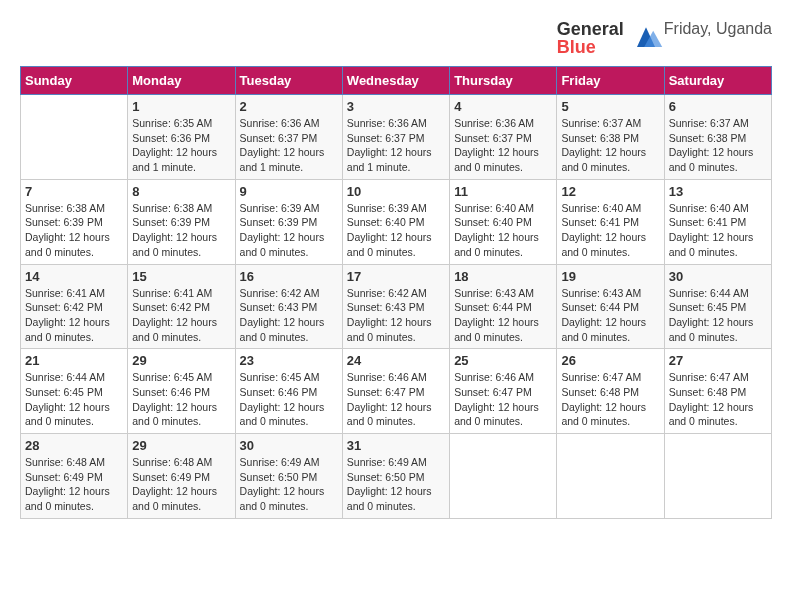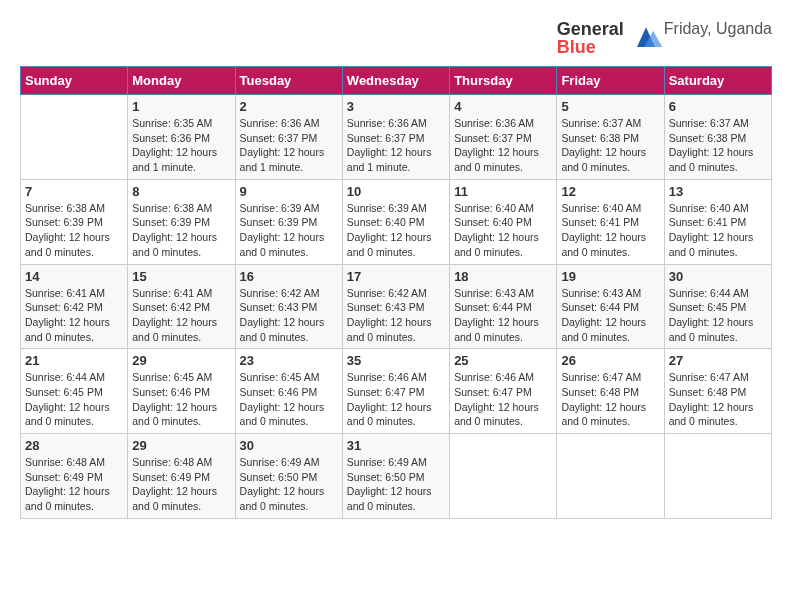--- a/index.html
+++ b/index.html
@@ -288,21 +288,21 @@
 and 0 minutes.</div>
         </td>
         <td>
           <span class="day-number">23</span>
           <div class="day-info" style="white-space: pre-line;">Sunrise: 6:45 AM
 Sunset: 6:46 PM
 Daylight: 12 hours
 and 0 minutes.</div>
         </td>
         <td>
-          <span class="day-number">35</span>
+          <span class="day-number">24</span>
           <div class="day-info" style="white-space: pre-line;">Sunrise: 6:46 AM
 Sunset: 6:47 PM
 Daylight: 12 hours
 and 0 minutes.</div>
         </td>
         <td>
           <span class="day-number">25</span>
           <div class="day-info" style="white-space: pre-line;">Sunrise: 6:46 AM
 Sunset: 6:47 PM
 Daylight: 12 hours

